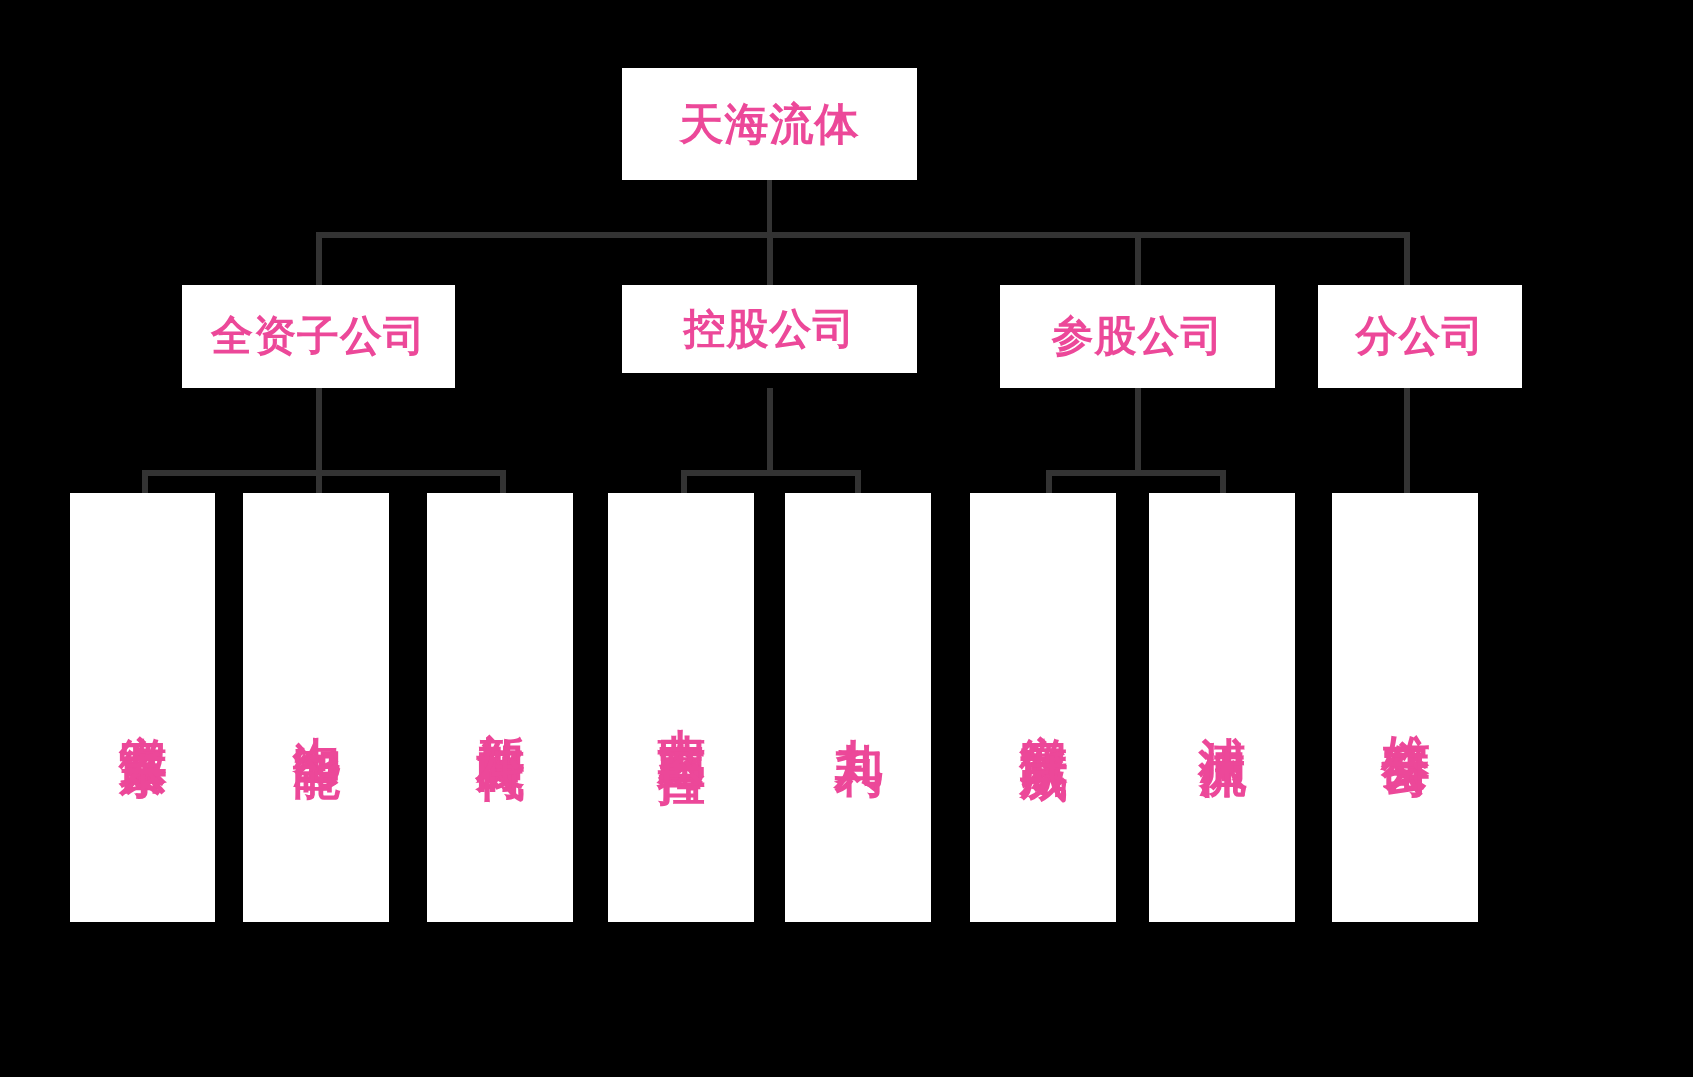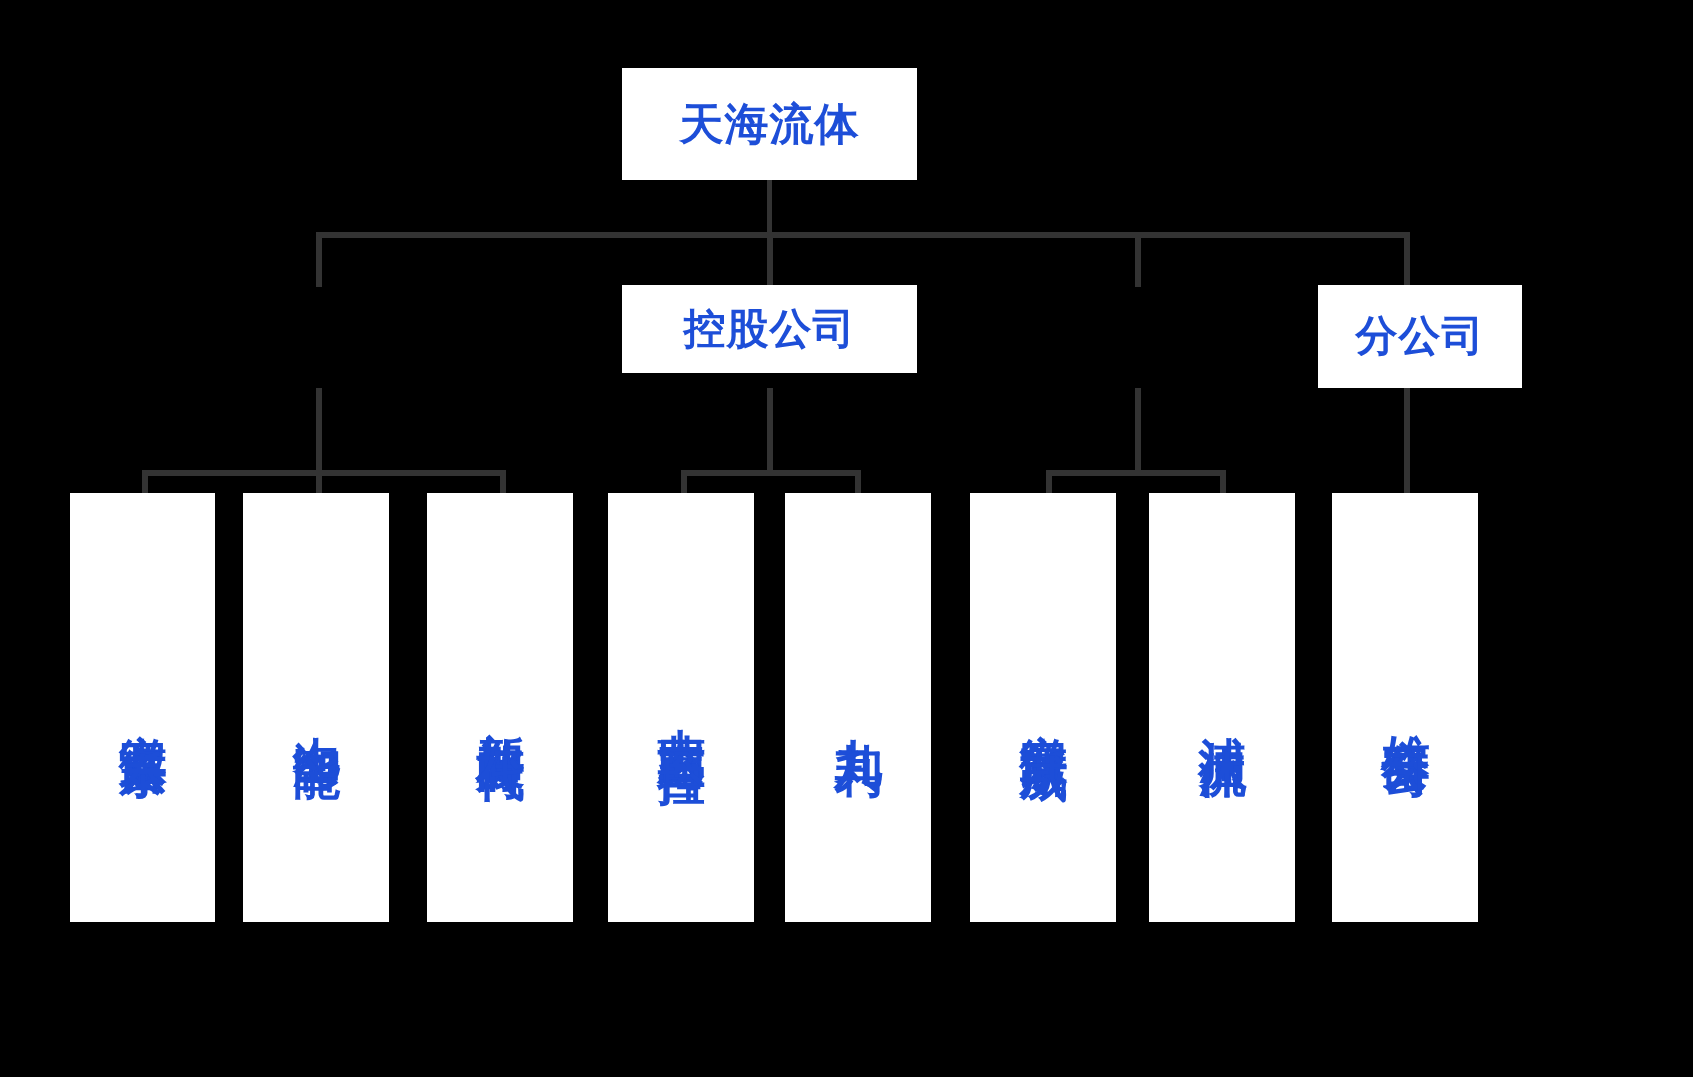--- a/index.html
+++ b/index.html
@@ -20,21 +20,21 @@
   
   .conn-h, .conn-v {
     position: absolute;
     background: #333333;
   }
 
   
   .node {
     position: absolute;
     background: #ffffff;
-    color: #1d4ed8;
+    color: #ec4899;
     display: flex;
     align-items: center;
     justify-content: center;
     font-weight: bold;
     line-height: 1.06;
     text-align: center;
   }
   .node-root {
     font-size: 44px;
     letter-spacing: 1px;
@@ -64,22 +64,28 @@
 
   <div class="conn-v" style="left:767px; top:180px; width:5px; height:55px;"></div>
 
   <div class="conn-h" style="left:316px; top:232px; width:1094px; height:6px;"></div>
 
   <div class="conn-v" style="left:316px; top:232px; width:6px; height:55px;"></div>
   <div class="conn-v" style="left:767px; top:232px; width:6px; height:55px;"></div>
   <div class="conn-v" style="left:1135px; top:232px; width:6px; height:55px;"></div>
   <div class="conn-v" style="left:1404px; top:232px; width:6px; height:55px;"></div>
 
+  <div class="node node-cat" style="left:182px; top:285px; width:273px; height:103px;">
+    <span>全资子公司</span>
+  </div>
   <div class="node node-cat" style="left:622px; top:285px; width:295px; height:88px;">
     <span>控股公司</span>
+  </div>
+  <div class="node node-cat" style="left:1000px; top:285px; width:275px; height:103px;">
+    <span>参股公司</span>
   </div>
   <div class="node node-cat" style="left:1318px; top:285px; width:204px; height:103px;">
     <span>分公司</span>
   </div>
 
   <div class="conn-v" style="left:316px; top:388px; width:6px; height:86px;"></div>
   <div class="conn-h" style="left:142px; top:470px; width:364px; height:6px;"></div>
   <div class="conn-v" style="left:142px; top:470px; width:6px; height:25px;"></div>
   <div class="conn-v" style="left:316px; top:470px; width:6px; height:25px;"></div>
   <div class="conn-v" style="left:500px; top:470px; width:6px; height:25px;"></div>

